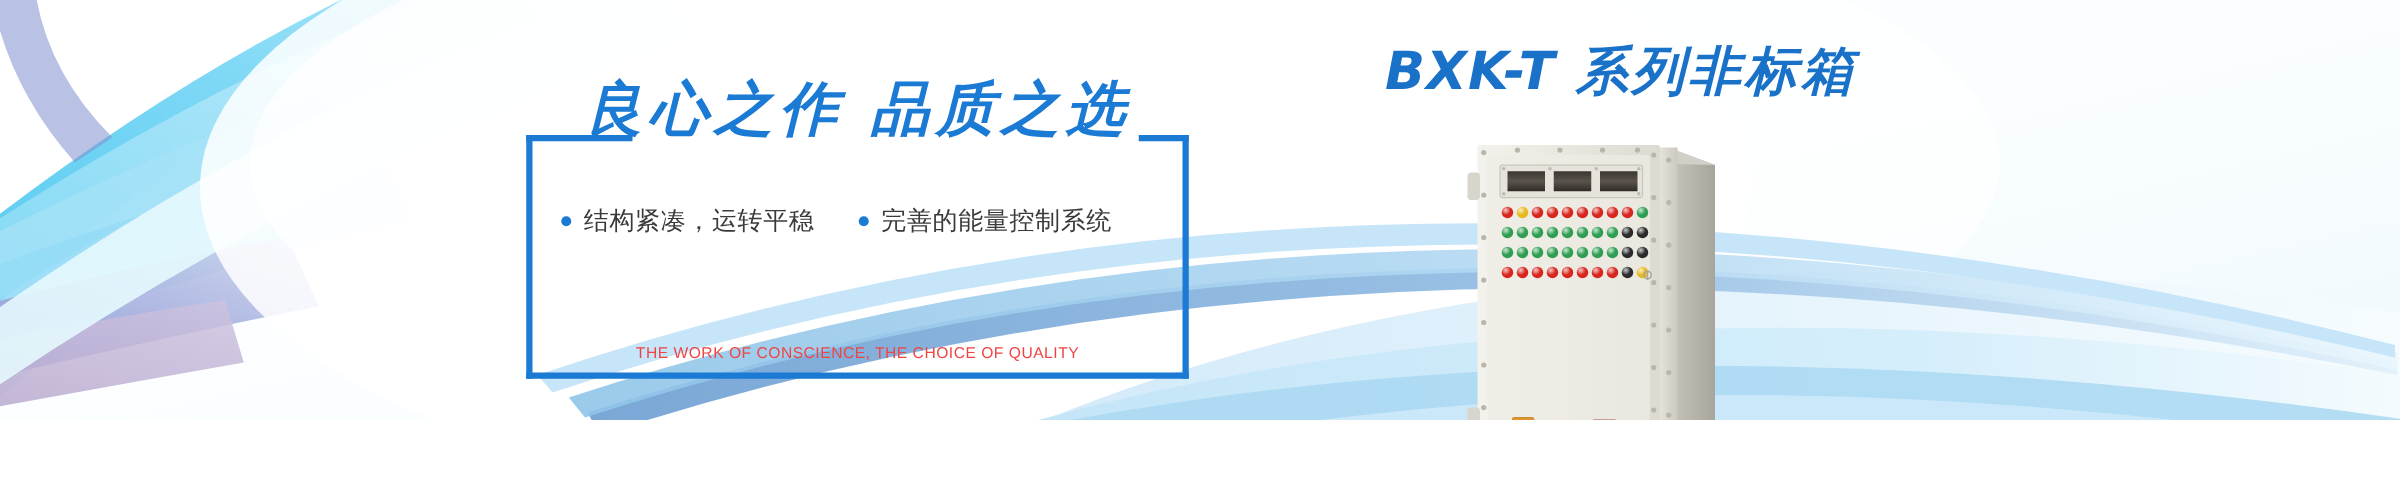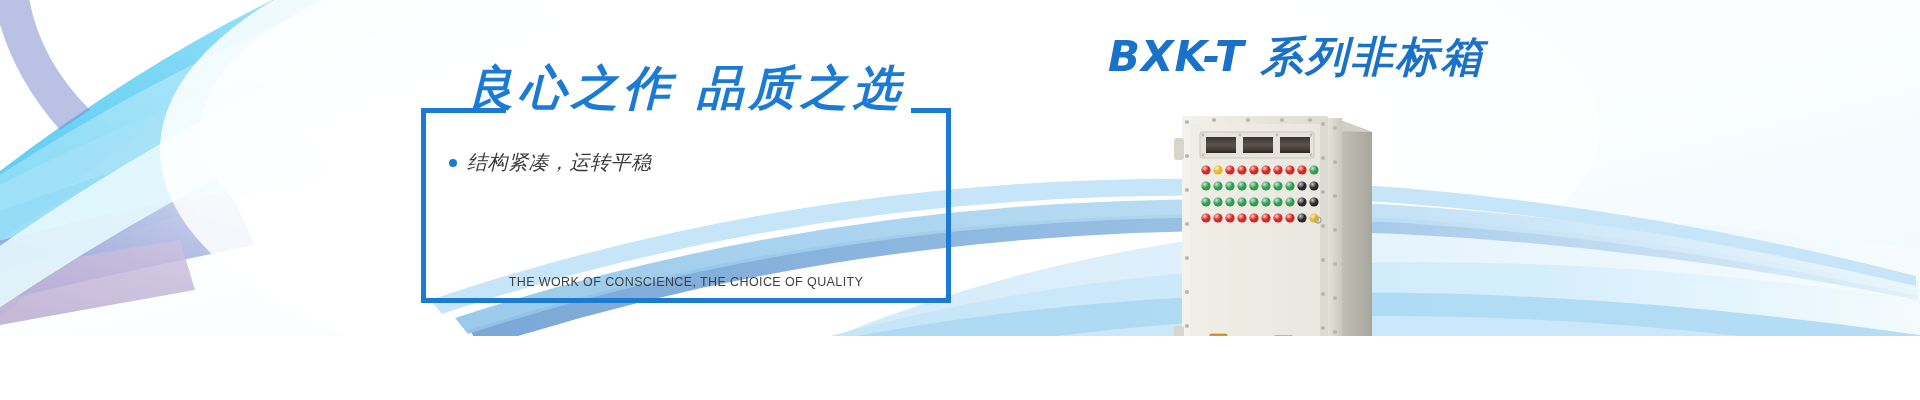--- a/index.html
+++ b/index.html
@@ -44,26 +44,25 @@
     font-weight:700;
     font-style:italic;
     letter-spacing:5px;
     color:#1a7ad4;
     line-height:1;
     padding:0 14px;
   }
 
   #bullets {
     position:absolute;
-    left:28px; top:41px;
+    left:28px; top:55px;
     width:480px;
     display:grid;
     grid-template-columns:238px 242px;
     grid-row-gap:38px;
-    font-style:italic;
   }
   .bullet {
     display:flex;
     align-items:center;
     font-size:20px;
     color:#3a3a3a;
     white-space:nowrap;
     letter-spacing:0.5px;
   }
   .dot {
@@ -74,21 +73,21 @@
     flex:none;
   }
 
   #subtitle {
     position:absolute;
     left:0; bottom:14px;
     width:530px;
     text-align:center;
     font-size:12.5px;
     letter-spacing:0.4px;
-    color:#404040;
+    color:#ef4444;
     white-space:nowrap;
   }
 
   
   #product-title {
     position:absolute;
     left:1108px; top:36px;
     font-family:"DejaVu Sans","Liberation Sans",sans-serif;
     font-size:42px;
     font-weight:700;
@@ -197,20 +196,24 @@
     <div class="frame-line frame-bottom"></div>
     <div class="frame-line frame-top-l"></div>
     <div class="frame-line frame-top-r"></div>
 
     <div id="headline">良心之作  品质之选</div>
 
     <div id="bullets">
       <div class="bullet">
         <span class="dot"></span>
         <span>结构紧凑，运转平稳</span>
+      </div>
+      <div class="bullet">
+        <span class="dot"></span>
+        <span>完善的能量控制系统</span>
       </div>
     </div>
 
     <div id="subtitle">THE WORK OF CONSCIENCE, THE CHOICE OF QUALITY</div>
   </div>
 
   <div id="product-title">
     <span class="model">BXK-T</span><span class="series">系列非标箱</span>
   </div>
 

